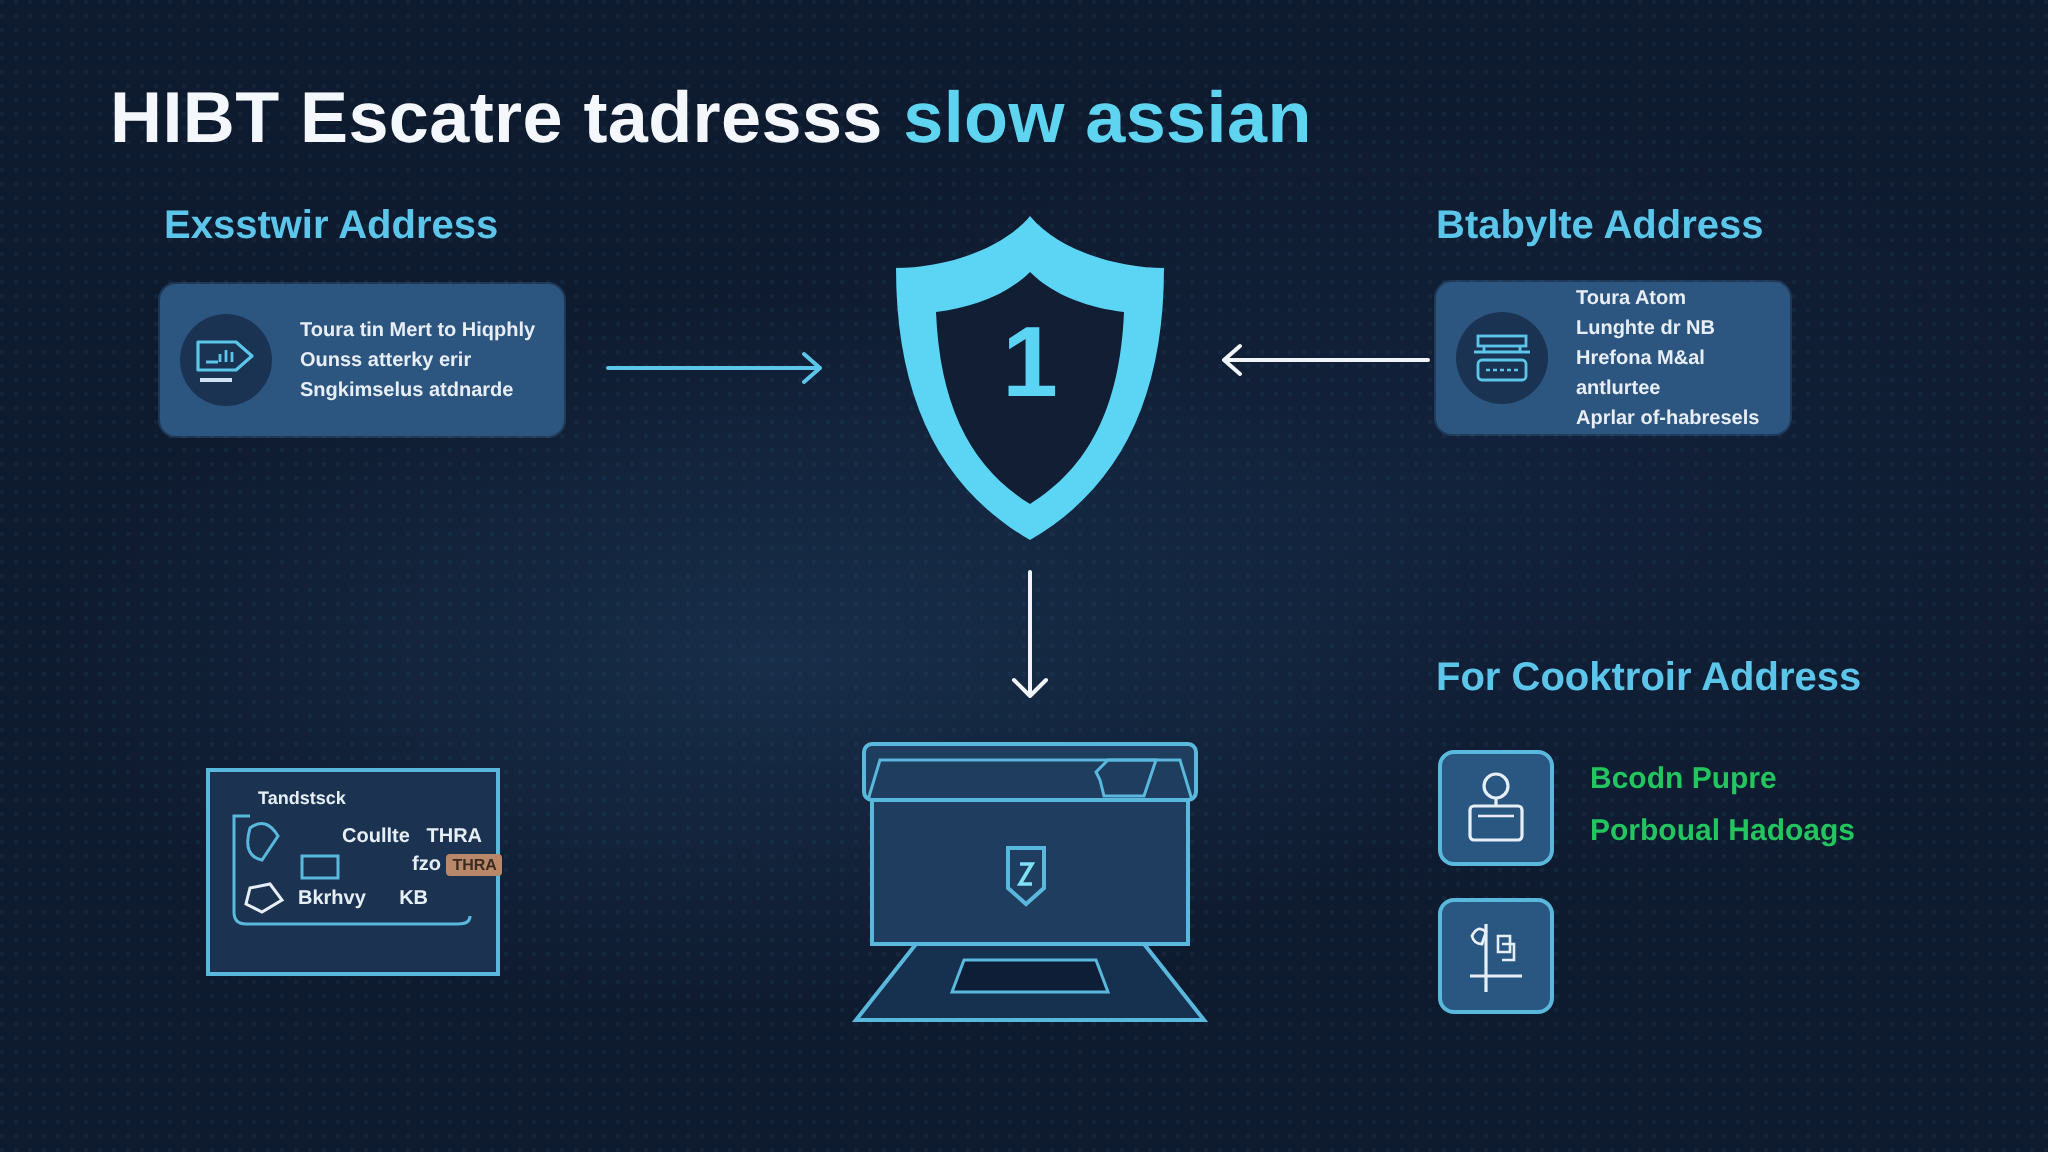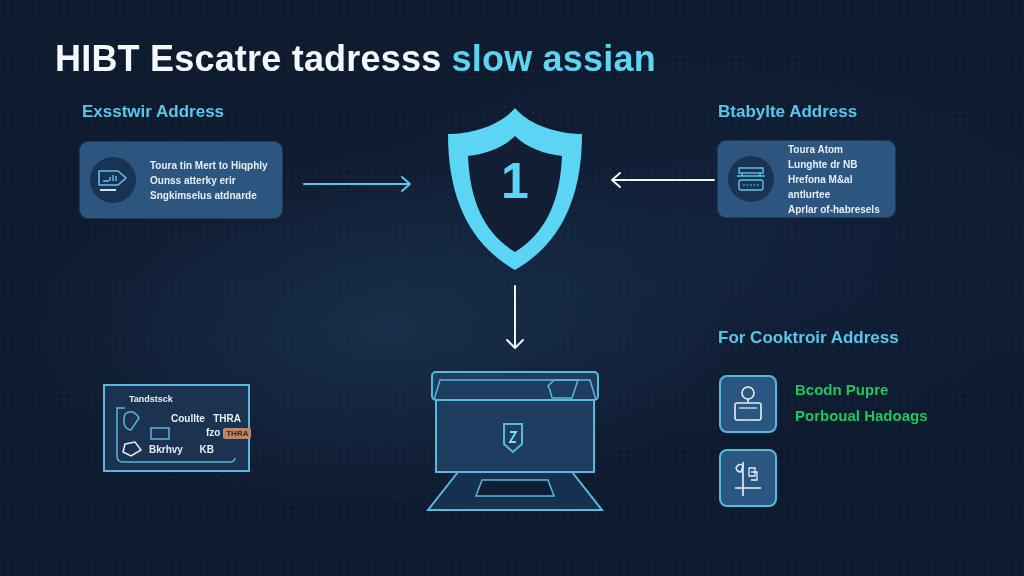--- a/index.html
+++ b/index.html
@@ -18,21 +18,21 @@
   .abs { position: absolute; }
 
   .title {
     left: 55px; top: 38px;
     font-size: 36px; font-weight: bold; letter-spacing: 0.2px;
     color: #f4f7fb; white-space: nowrap;
   }
   .title .accent { color: #5fd4f1; }
 
   .section-label {
-    font-size: 17px; font-weight: bold; color: #5cc6ea; white-space: nowrap;
+    font-size: 20px; font-weight: bold; color: #5cc6ea; white-space: nowrap;
   }
 
   .card {
     background: #2c5580;
     border-radius: 8px;
     display: flex; align-items: center;
     padding: 0 10px;
     box-shadow: 0 0 0 1px rgba(80,140,190,0.25);
   }
   .card .badge {
@@ -43,21 +43,21 @@
   }
   .card .lines { font-size: 10px; line-height: 15px; color: #e8eef5; font-weight: bold; }
 
   .shield-wrap { left: 440px; top: 104px; width: 150px; height: 168px; }
   .shield-num {
     position: absolute; left: 0; top: 48px; width: 150px; text-align: center;
     font-size: 50px; font-weight: bold; color: #5cd4f4;
   }
 
   .panel {
-    left: 103px; top: 384px; width: 147px; height: 88px;
+    left: 103px; top: 384px; width: 147px; height: 104px;
     border: 2px solid #5ab8dc; background: #1b3350;
   }
   .panel .p-title { position: absolute; left: 24px; top: 8px; font-size: 9px; font-weight: bold; color: #e6eef6; }
   .panel .p-row { position: absolute; font-size: 10px; font-weight: bold; color: #e6eef6; white-space: nowrap; }
   .panel .tag { background: #b9876a; color: #3a2a20; font-size: 8px; padding: 1px 3px; border-radius: 2px; }
 
   .icon-box {
     width: 58px; height: 58px; border-radius: 8px;
     border: 2px solid #5ab8dc; background: #2a5682;
     display: flex; align-items: center; justify-content: center;

